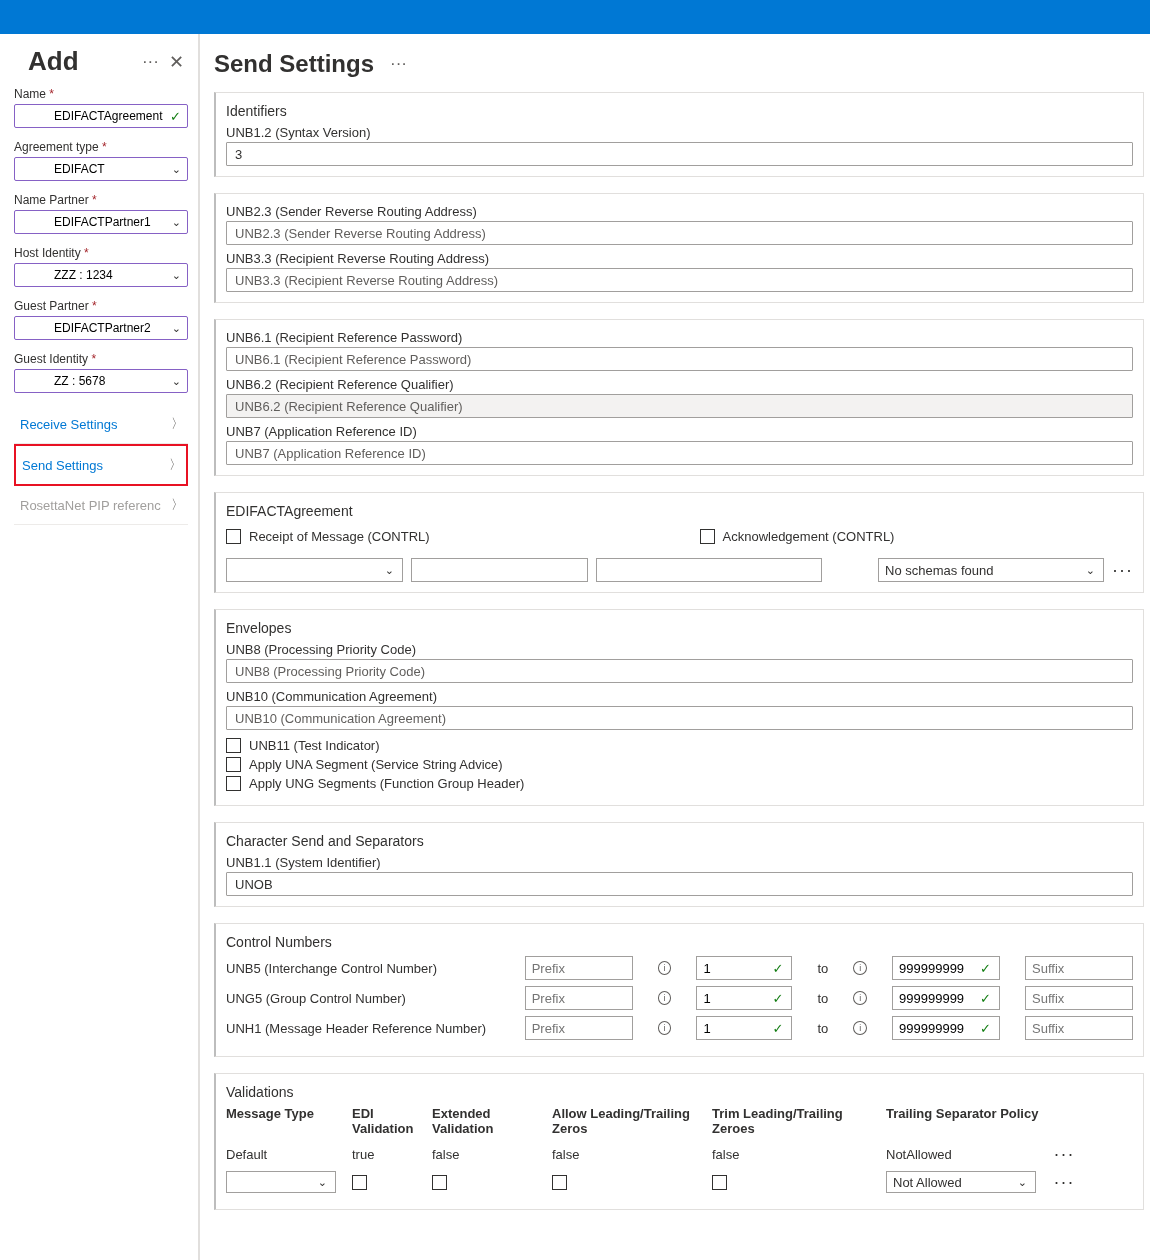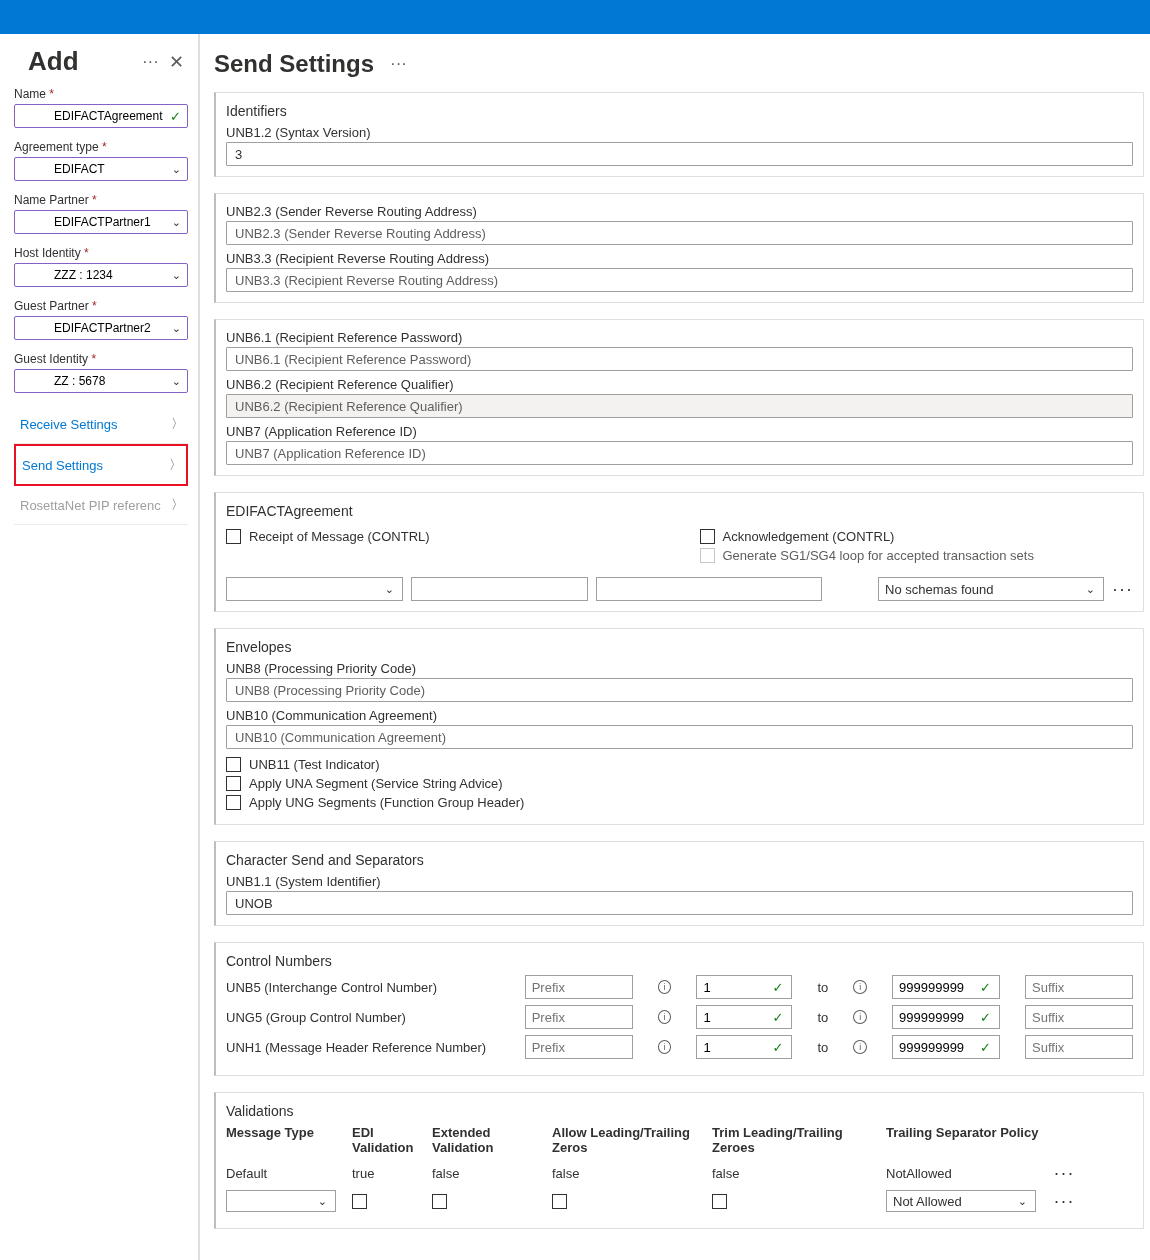--- a/index.html
+++ b/index.html
@@ -183,24 +183,20 @@
           <div class="chk-row">
             <div class="cbox"></div>
             <span>Receipt of Message (CONTRL)</span>
           </div>
         </div>
         <div class="ack-col">
           <div class="chk-row">
             <div class="cbox"></div>
             <span>Acknowledgement (CONTRL)</span>
           </div>
-          <div class="chk-row" style="margin-left:0;">
-            <div class="cbox dis"></div>
-            <span style="color:#605e5c;">Generate SG1/SG4 loop for accepted transaction sets</span>
-          </div>
         </div>
       </div>
       <div class="drop-row">
         <div class="drop" style="flex:1;">
             <span class="chev">⌄</span>
           </div>
         <div class="drop" style="flex:1;"></div>
         <div class="drop" style="flex:1.3;"></div>
         <div class="drop" style="flex:1.3;margin-left:48px;">
             <span class="dtxt">No schemas found</span>

